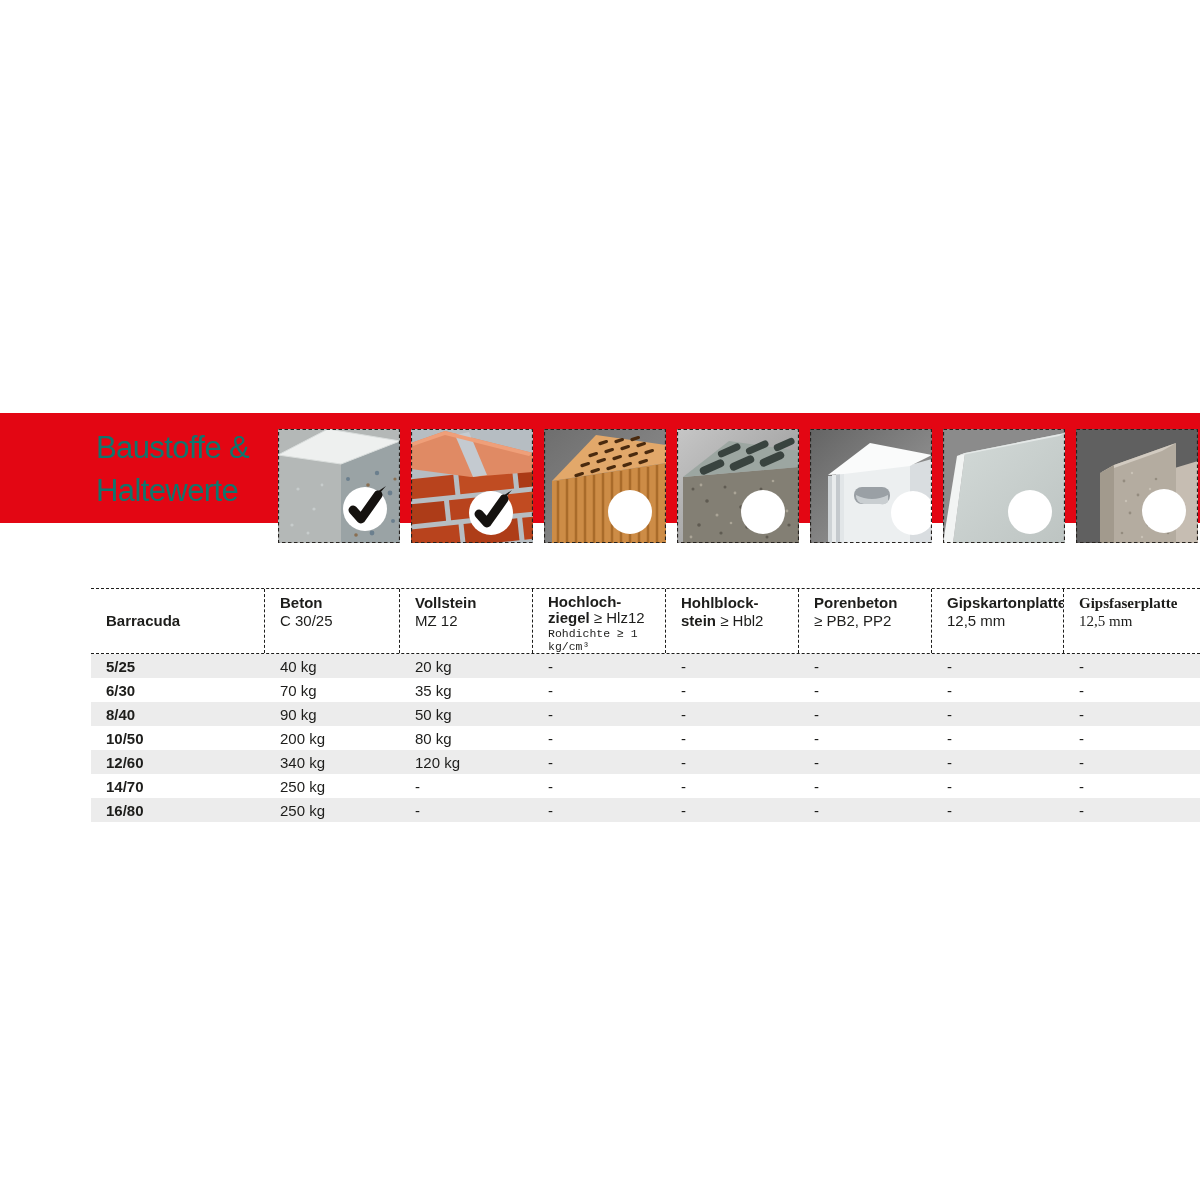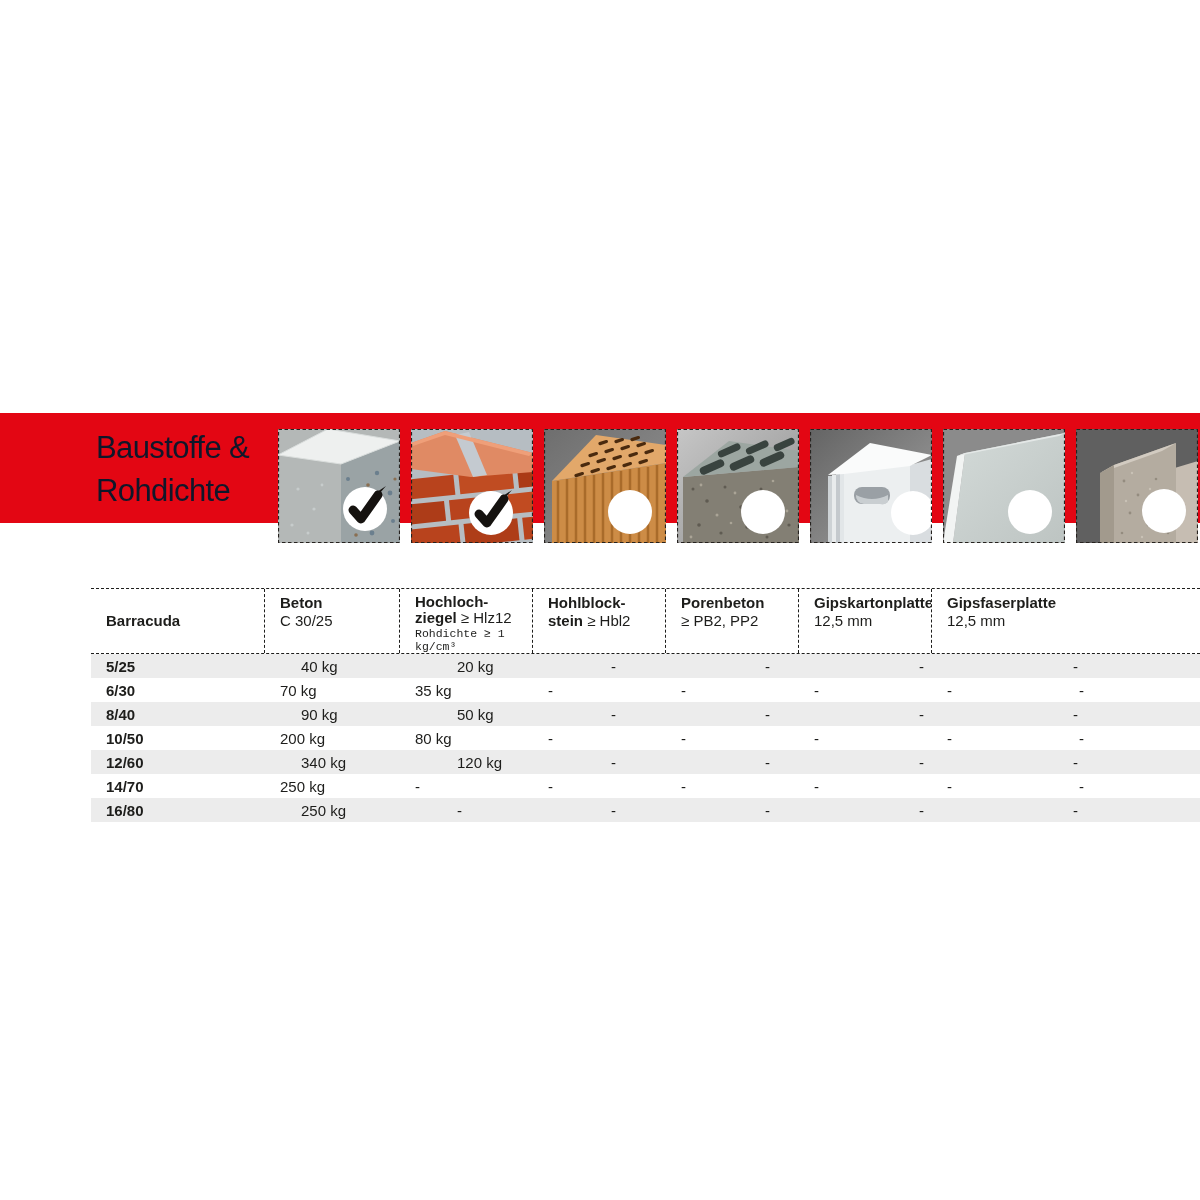--- a/index.html
+++ b/index.html
@@ -3,59 +3,59 @@
 <meta charset="utf-8">
 <style>
   html,body{margin:0;padding:0;}
   body{
     width:1200px;height:1200px;position:relative;background:#ffffff;
     font-family:"Liberation Sans",sans-serif;color:#1d1d1b;overflow:hidden;
   }
   
   .band{position:absolute;left:0;top:413px;width:1200px;height:110px;background:#e30613;}
   .band-title{
-    position:absolute;left:96px;top:426px;color:#0f172a;font-size:31px;line-height:43px;
+    position:absolute;left:96px;top:426px;color:#0f766e;font-size:31px;line-height:43px;
     letter-spacing:-0.6px;font-weight:normal;
   }
   
   .tiles{position:absolute;left:278px;top:429px;display:flex;gap:11px;}
   .tile{width:122px;height:114px;position:relative;}
   .tile svg{display:block;}
   
   .tbl{position:absolute;left:91px;top:588px;width:1109px;font-size:15px;}
   .thead{
     display:grid;grid-template-columns:174px 135px 133px 133px 133px 133px 132px 136px;
     border-top:1px dashed #1d1d1b;border-bottom:1px dashed #1d1d1b;
     height:66px;box-sizing:border-box;
   }
   .th{
     padding:5px 2px 0 15px;line-height:18px;box-sizing:border-box;
     border-right:1px dashed #1d1d1b;overflow:hidden;
   }
-  .th:last-child{border-right:none;}
+  .th:last-child{border-right:none;font-family:Liberation Serif, serif;}
   .th-first{display:flex;align-items:center;padding-top:0;}
   .th .tight{line-height:16px;}
   .b{font-weight:bold;}
   .note{font-size:11.5px;line-height:13px;margin-top:1px;font-family:Liberation Mono, monospace;}
   .tbody{width:1109px;}
   .row{
     display:grid;grid-template-columns:174px 135px 133px 133px 133px 133px 132px 136px;
     height:24px;align-items:center;
   }
-  .row.stripe{background:#ececec;gap:21px;}
+  .row.stripe{background:#ececec;}
   .cell{padding-left:15px;white-space:nowrap;overflow:hidden;}
   .cell.size{font-weight:bold;}
 </style>
 </head>
 <body>
 
 <div class="band"></div>
 <div class="band-title">
   <div>Baustoffe &amp;</div>
-  <div>Rohdichte</div>
+  <div>Haltewerte</div>
 </div>
 
 <div class="tiles">
 
   <div class="tile">
     <svg width="122" height="114" viewBox="0 0 122 114">
       <rect x="0" y="0" width="122" height="114" fill="#b4b8b7"></rect>
       <polygon points="63,35 122,12 122,114 63,114" fill="#9aa3a5"></polygon>
       <g fill="#6b7f8e">
         <circle cx="70" cy="50" r="2"></circle>
@@ -294,20 +294,24 @@
 <div class="tbl">
   <div class="thead">
     <div class="th th-first">
       <span class="b">Barracuda</span>
     </div>
     <div class="th">
       <div class="b">Beton</div>
       <div>C 30/25</div>
     </div>
     <div class="th">
+      <div class="b">Vollstein</div>
+      <div>MZ 12</div>
+    </div>
+    <div class="th">
       <div class="b tight">Hochloch-</div>
       <div class="tight"><span class="b">ziegel</span><span> ≥ Hlz12</span></div>
       <div class="note">Rohdichte ≥ 1 kg/cm³</div>
     </div>
     <div class="th">
       <div class="b">Hohlblock-</div>
       <div><span class="b">stein</span><span> ≥ Hbl2</span></div>
     </div>
     <div class="th">
       <div class="b">Porenbeton</div>

